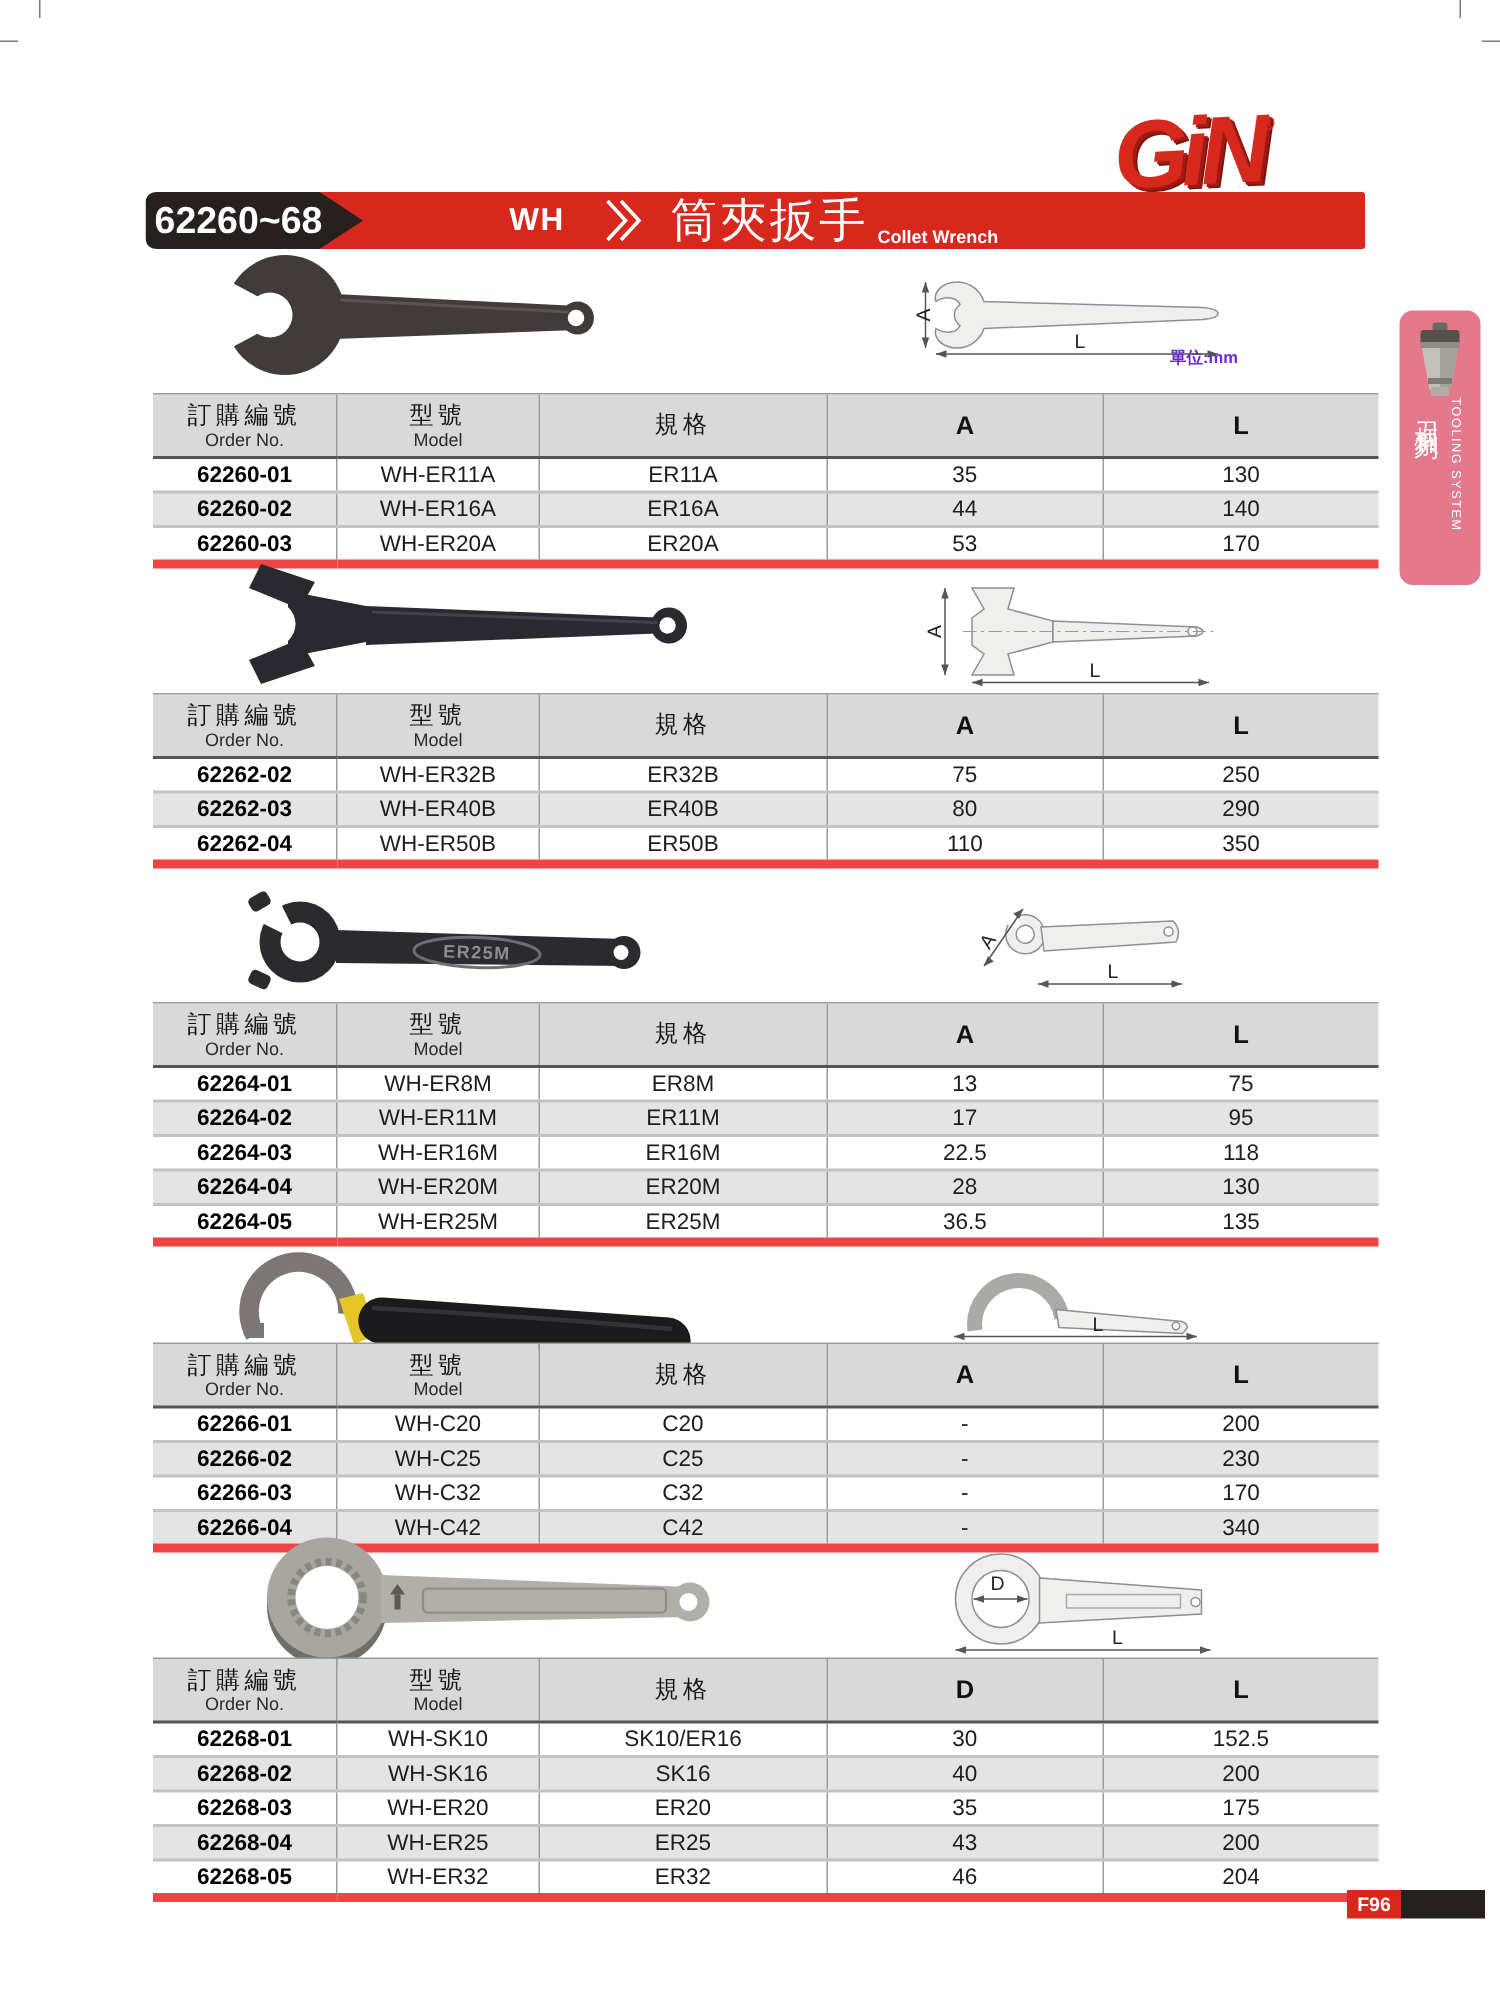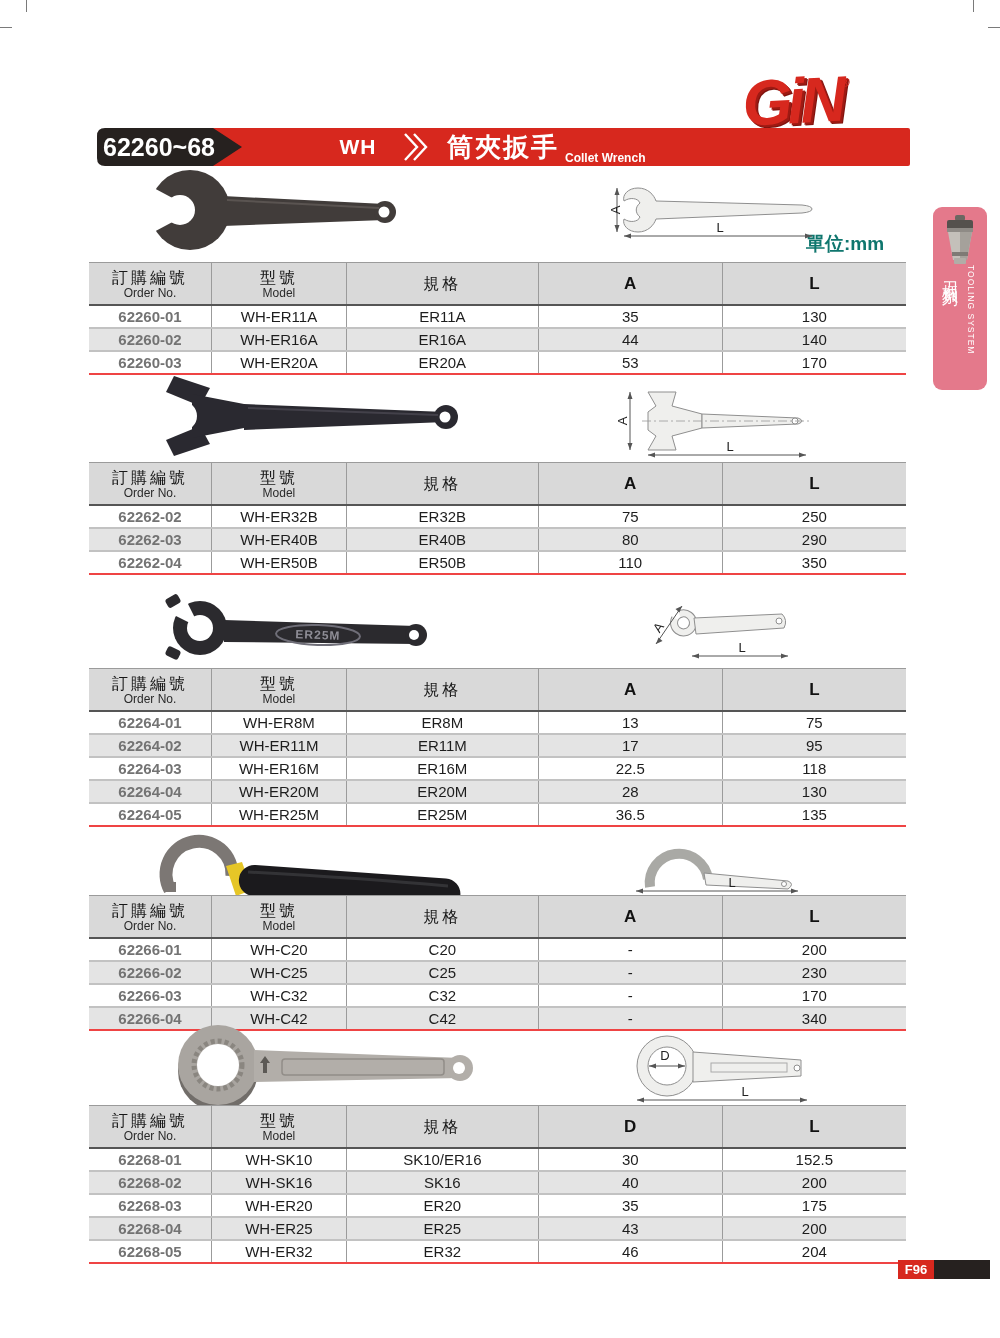--- a/index.html
+++ b/index.html
@@ -16,49 +16,49 @@
   
   .header-bar{position:absolute;left:97px;top:128px;width:813px;height:38px;}
   .header-red{position:absolute;left:30px;top:0;right:0;height:38px;background:#d7281e;border-radius:2px;}
   .header-black{position:absolute;left:0;top:0;width:146px;height:38px;}
   .header-code{position:absolute;left:6px;top:0;width:112px;height:30px;line-height:38px;
      text-align:center;color:#fff;font-weight:bold;font-size:25px;letter-spacing:0px;}
   .header-wh{position:absolute;left:226px;top:0;width:70px;height:38px;line-height:38px;
      text-align:center;color:#fff;font-weight:bold;font-size:21px;letter-spacing:1px;}
   .header-chevron{position:absolute;left:305px;top:4px;}
   .header-title{position:absolute;left:350px;top:0;height:38px;color:#fff;white-space:nowrap;}
-  .title-zh{font-size:26px;font-weight:bold;line-height:38px;vertical-align:middle;letter-spacing:2px;}
+  .title-zh{font-size:31px;font-weight:normal;line-height:38px;vertical-align:middle;letter-spacing:2px;}
   .title-en{font-size:12px;font-weight:bold;vertical-align:-11px;margin-left:6px;}
   
-  .unit{position:absolute;left:780px;top:231px;width:130px;text-align:center;
-     font-size:19px;font-weight:bold;color:#0f766e;}
+  .unit{position:absolute;left:780px;top:231px;width:130px;text-align:left;
+     font-size:11px;font-weight:bold;color:#6d28d9;}
   
   .side-tab{position:absolute;left:933px;top:207px;width:54px;height:183px;background:#e4798b;
      border-radius:9px;}
   .tab-chuck{position:absolute;left:8px;top:7px;}
   .tab-zh{position:absolute;left:5px;top:62px;height:115px;writing-mode:vertical-rl;
      text-orientation:upright;color:#fff;font-size:16px;letter-spacing:3px;line-height:24px;}
   .tab-en{position:absolute;left:29px;top:58px;height:120px;writing-mode:vertical-rl;
      color:#fff;font-size:8.5px;letter-spacing:1px;line-height:18px;}
   
   .media{position:absolute;}
   
-  table.spec{position:absolute;left:89px;width:817px;border-collapse:collapse;table-layout:fixed;}
+  table.spec{position:absolute;left:102px;width:817px;border-collapse:collapse;table-layout:fixed;}
   table.spec th,table.spec td{text-align:center;vertical-align:middle;}
   table.spec th{background:#d9d9d9;border-top:1px solid #9b9b9b;border-bottom:2px solid #555;
      height:41px;font-weight:normal;padding:0;}
   table.spec th .h-zh{font-size:16px;color:#161616;letter-spacing:3px;line-height:19px;}
   table.spec th .h-en{font-size:12px;color:#2a2a2a;line-height:13px;}
   table.spec th.dim{font-size:17px;font-weight:bold;color:#111;}
   table.spec th + th, table.spec td + td{border-left:1px solid #9b9b9b;}
   table.spec td{font-size:15px;color:#1d1d1d;height:21px;padding:0;
      border-bottom:2px solid #c2c2c2;}
   table.spec tbody tr:nth-child(even){background:#e4e4e4;}
-  table.spec tbody tr:last-child td{border-bottom:2px solid #ef4444;}
-  table.spec td.bold{font-weight:bold;color:#737373;}
+  table.spec tbody tr:last-child td{border-bottom:6px solid #ef4444;}
+  table.spec td.bold{font-weight:bold;color:#000000;}
   .t0{top:262px;} .t1{top:462px;} .t2{top:668px;} .t3{top:895px;} .t4{top:1105px;}
   
   .footer-red{position:absolute;left:898px;top:1260px;width:36px;height:19px;background:#d7281e;
      color:#fff;font-weight:bold;font-size:13px;text-align:center;line-height:19px;}
   .footer-black{position:absolute;left:934px;top:1260px;width:56px;height:19px;background:#26211f;}
   svg text{font-family:"Liberation Sans",sans-serif;}
 </style>
 </head>
 <body>
 

